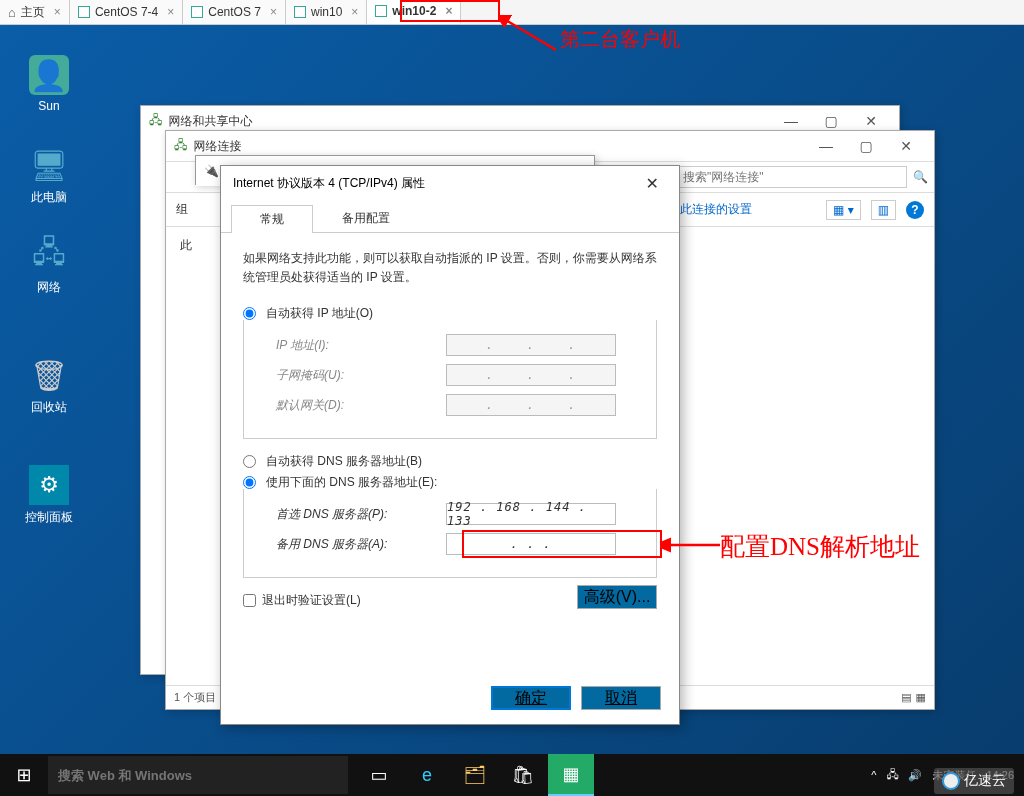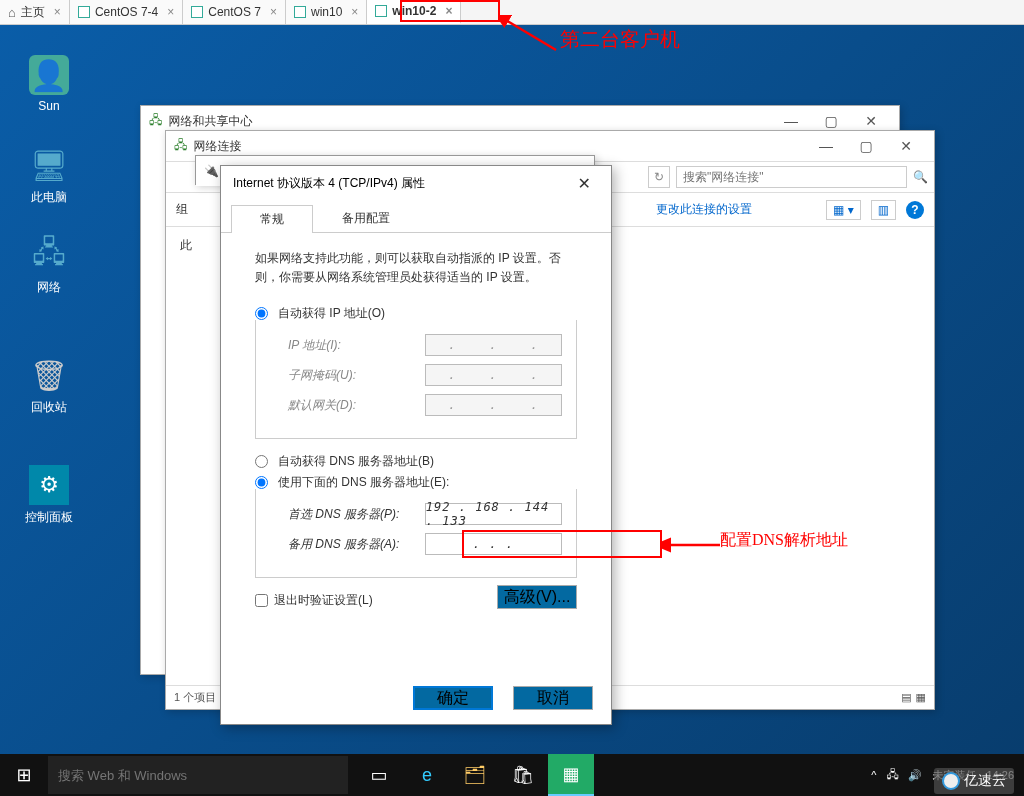--- a/index.html
+++ b/index.html
@@ -43,50 +43,50 @@
 .nc-toolbar .right { margin-left:auto; display:flex; gap:10px; align-items:center; }
 .nc-toolbar .viewbtn { border:1px solid #ccc; padding:2px 6px; display:flex; gap:3px; }
 .help-ico { width:18px; height:18px; border-radius:50%; background:#0078d7; color:#fff; display:flex; align-items:center; justify-content:center; font-size:12px; font-weight:bold; }
 .statusbar { position:absolute; bottom:0; left:0; right:0; height:24px; border-top:1px solid #ddd; display:flex; align-items:center; padding:0 8px; font-size:11px; justify-content:space-between; color:#555;}
 
 
 .win-eth { top: 130px; left: 195px; width: 400px; height: 30px; background:#fff; border:1px solid #999; }
 .win-eth .titlebar { background:#fff; }
 
 
-.dlg { position: absolute; top: 140px; left: 220px; width: 392px; height: 560px; background: #fff; border: 1px solid #888; z-index: 50; box-shadow: 3px 3px 12px rgba(0,0,0,0.3); }
+.dlg { position: absolute; top: 140px; left: 220px; width: 460px; height: 560px; background: #fff; border: 1px solid #888; z-index: 50; box-shadow: 3px 3px 12px rgba(0,0,0,0.3); }
 .dlg-title { height: 34px; display: flex; align-items: center; justify-content: space-between; padding: 0 12px; font-size: 12px; }
 .dlg-title .x { font-size: 16px; color: #333; padding: 4px 8px; }
 .tabs { display: flex; padding: 4px 10px 0; border-bottom: 1px solid #ccc; font-size: 12px; }
 .tabs .t { padding: 5px 28px; border: 1px solid transparent; border-bottom: none; color: #333; }
 .tabs .t.active { border-color: #ccc; background: #fff; position: relative; top: 1px; }
-.body { padding: 16px 34px; font-size: 12px; color: #333; }
+.body { padding: 16px 22px; font-size: 12px; color: #333; }
 .intro { line-height: 1.6; margin-bottom: 18px; }
 .group { border: 1px solid #ccc; padding: 12px 14px 14px; margin-bottom: 14px; }
 .radio-row { display: flex; align-items: center; gap: 6px; margin: 4px 0; }
 .radio-row input[type=radio] { margin-right: 4px; }
 .field-row { display: flex; align-items: center; margin: 8px 0 8px 18px; font-style: italic; }
 .field-row label { width: 170px; color: #888; }
 .field-row.enabled label { color: #333; }
 .ip-input { width: 170px; height: 22px; border: 1px solid #bbb; background: #fff; display: flex; align-items: center; justify-content: center; font-size: 12px; font-family: monospace; letter-spacing: 1px; }
 .ip-input.disabled { background: #f5f5f5; color: #999; }
 .chk-row { display: flex; align-items: center; gap: 6px; margin-top: 4px; }
 .adv-row { display: flex; justify-content: flex-end; margin-top: -24px; }
 .btn { min-width: 80px; height: 24px; border: 1px solid #aaa; background: #0369a1; font-size: 16px; display: inline-flex; align-items: center; justify-content: center; }
 .btn.primary { border: 2px solid #0078d7; }
-.dlg-foot { position: absolute; bottom: 14px; right: 18px; display: flex; gap: 20px; }
+.dlg-foot { position: absolute; bottom: 14px; right: 18px; display: flex; gap: 10px; text-decoration: underline; }
 
 .dns-hl { position: absolute; border: 2px solid red; top: 530px; left: 462px; width: 200px; height: 28px; z-index: 60; pointer-events: none; }
 .arrow2 { position: absolute; top: 536px; left: 662px; width: 60px; height: 18px; z-index: 60; }
-.anno2 { position: absolute; top: 530px; left: 720px; color: #ff0000; font-size: 16px; font-family: "SimSun","Microsoft YaHei"; z-index: 60; }
+.anno2 { position: absolute; top: 530px; left: 720px; color: #ff0000; font-size: 25px; font-family: "SimSun","Microsoft YaHei"; z-index: 60; }
 
 
 .taskbar { position: absolute; bottom: 0; left: 0; right: 0; height: 42px; background: #111; display: flex; align-items: center; color: #fff; z-index: 90; }
 .start { width: 48px; height: 42px; display: flex; align-items: center; justify-content: center; font-size: 18px; color: #fff; }
-.searchbox { width: 300px; height: 38px; background: #222; border: none; color: #ccc; padding: 8px 10px; font-size: 13px; }
+.searchbox { width: 300px; height: 38px; background: #222; border: none; color: #ccc; padding: 8px 10px; font-size: 13px; font-weight: bold; }
 .tb-icons { display: flex; gap: 2px; margin-left: 8px; }
 .tb-icons .ti { width: 46px; height: 42px; display: flex; align-items: center; justify-content: center; font-size: 18px; color: #fff; }
 .tray { margin-left: auto; display: flex; align-items: center; gap: 10px; padding: 0 10px; font-size: 11px; color: #fff; }
 .watermark { position: absolute; right: 10px; bottom: 2px; display:flex; align-items:center; gap:4px; color: #fff; font-size: 14px; background: rgba(80,80,80,0.7); padding:4px 8px; border-radius:3px; z-index:200;}
 .watermark .logo { width:18px; height:18px; border-radius:50%; background:#eee; border:2px solid #39d; }
 </style>
 </head>
 <body>
 
 <div class="vm-tabs">

